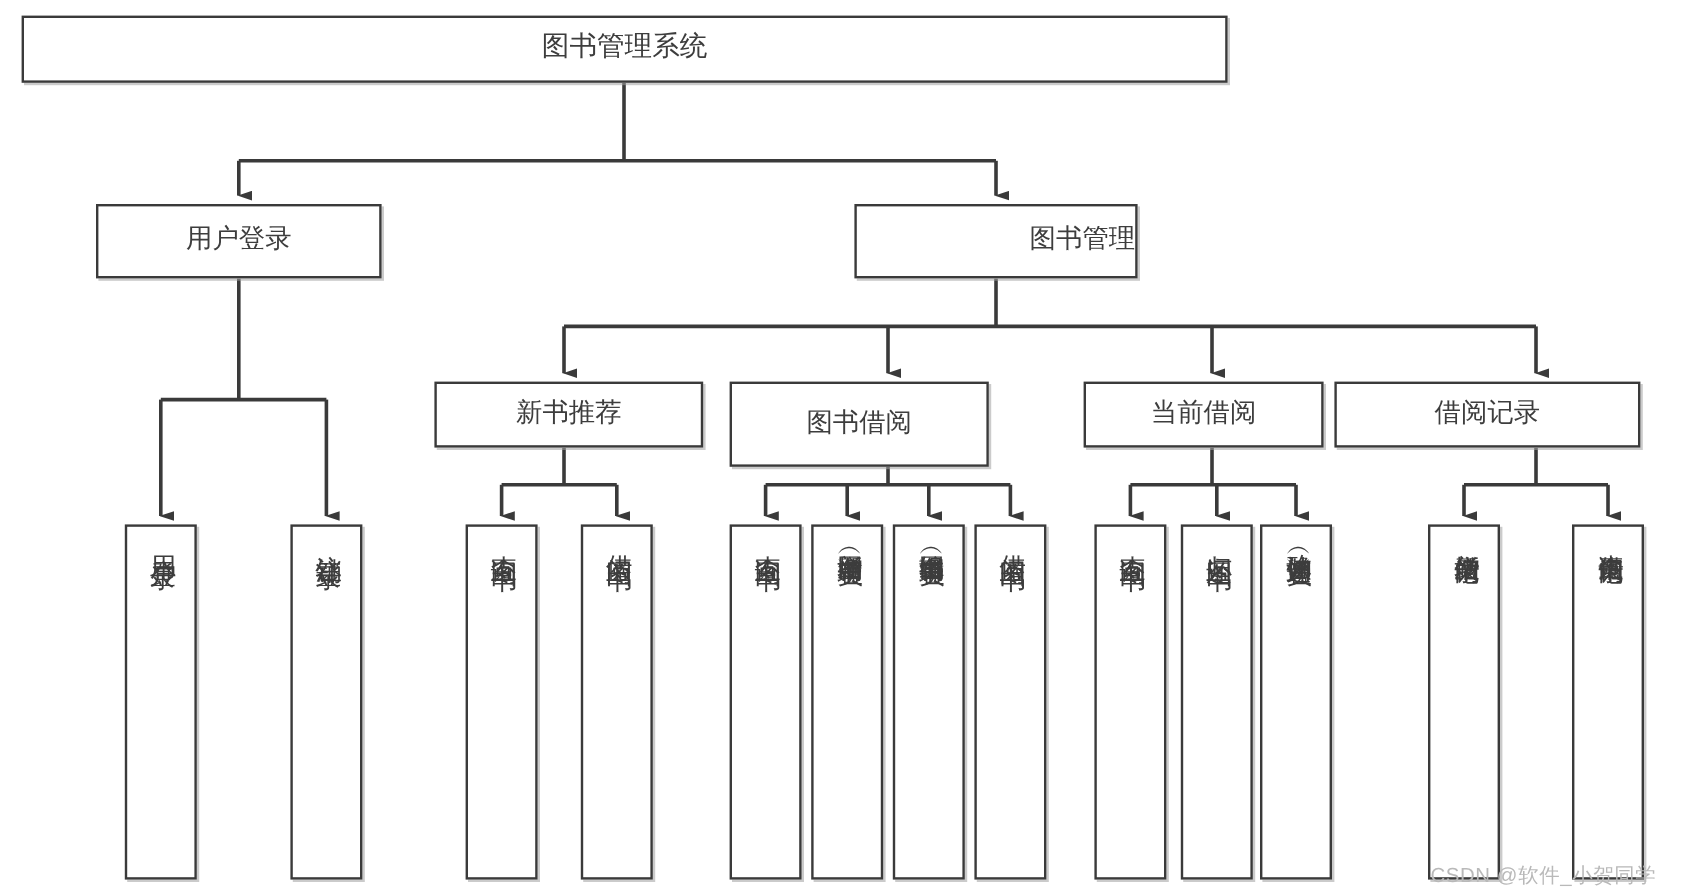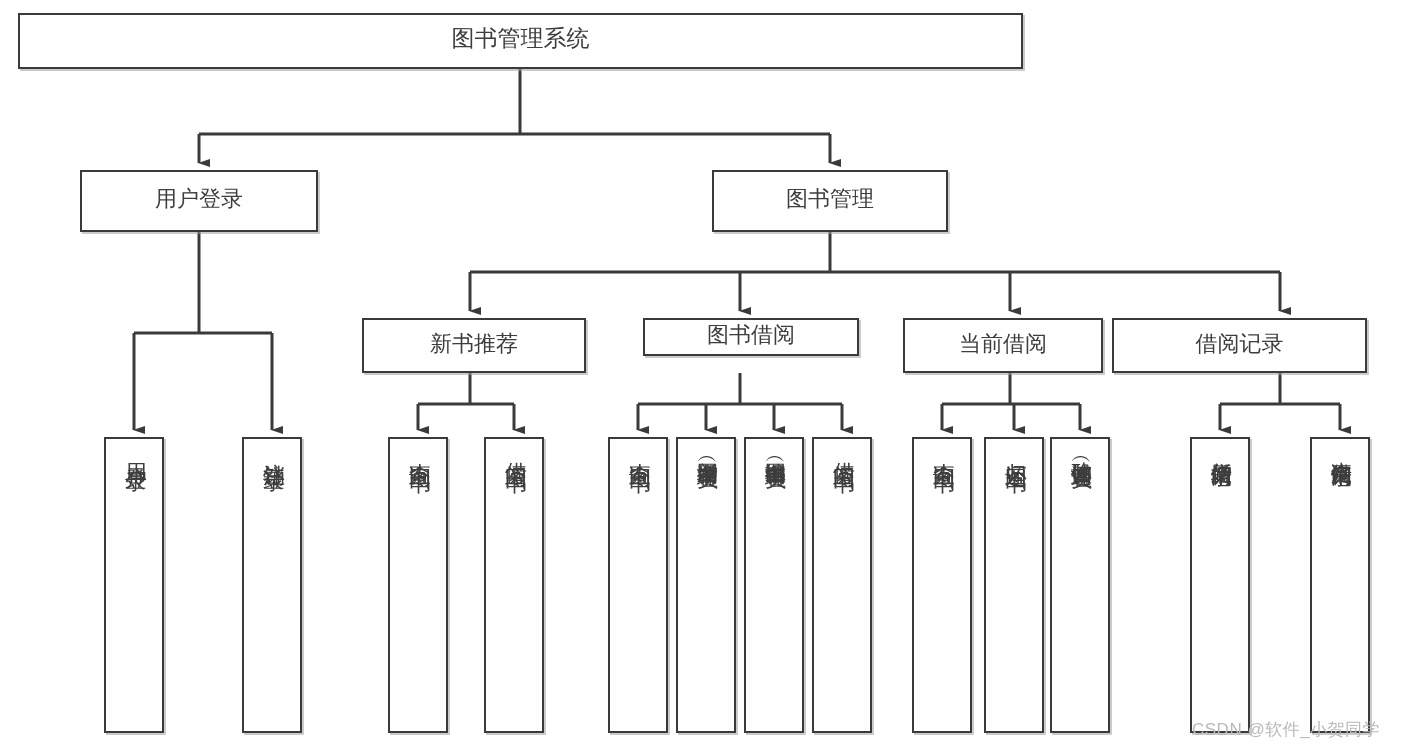--- a/index.html
+++ b/index.html
@@ -132,28 +132,28 @@
     </g>
   </svg>
 
   <div class="node h root" id="node-root" style="left: 18px; top: 13px; width: 1005px; height: 56px;">
     <span class="label">图书管理系统</span>
   </div>
 
   <div class="node h" id="node-l2-0" style="left: 80px; top: 170px; width: 238px; height: 62px;">
     <span class="label">用户登录</span>
   </div>
-  <div class="node h" id="node-l2-1" style="left: 712px; top: 170px; width: 236px; height: 62px;">
+  <div class="node h" id="node-l2-1" style="left: 712px; top: 170px; width: 236px; height: 62px; justify-content: flex-end;">
     <span class="label">图书管理</span>
   </div>
 
   <div class="node h" id="node-l3-0" style="left: 362px; top: 318px; width: 224px; height: 55px;">
     <span class="label">新书推荐</span>
   </div>
-  <div class="node h" id="node-l3-1" style="left: 643px; top: 318px; width: 216px; height: 38px;">
+  <div class="node h" id="node-l3-1" style="left: 608px; top: 318px; width: 216px; height: 71px;">
     <span class="label">图书借阅</span>
   </div>
   <div class="node h" id="node-l3-2" style="left: 903px; top: 318px; width: 200px; height: 55px;">
     <span class="label">当前借阅</span>
   </div>
   <div class="node h" id="node-l3-3" style="left: 1112px; top: 318px; width: 255px; height: 55px;">
     <span class="label">借阅记录</span>
   </div>
 
   <div class="node v" id="node-leaf-0" style="left: 104px; top: 437px; width: 60px; height: 296px;">

